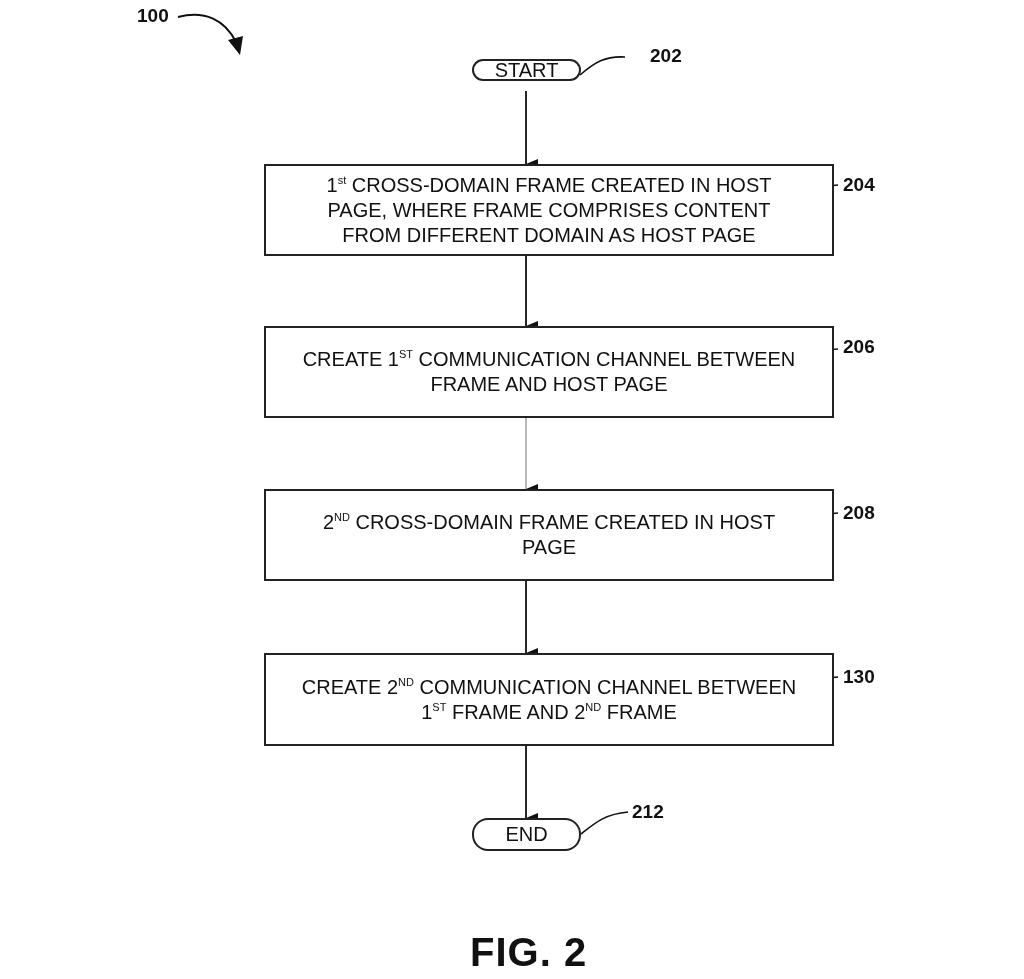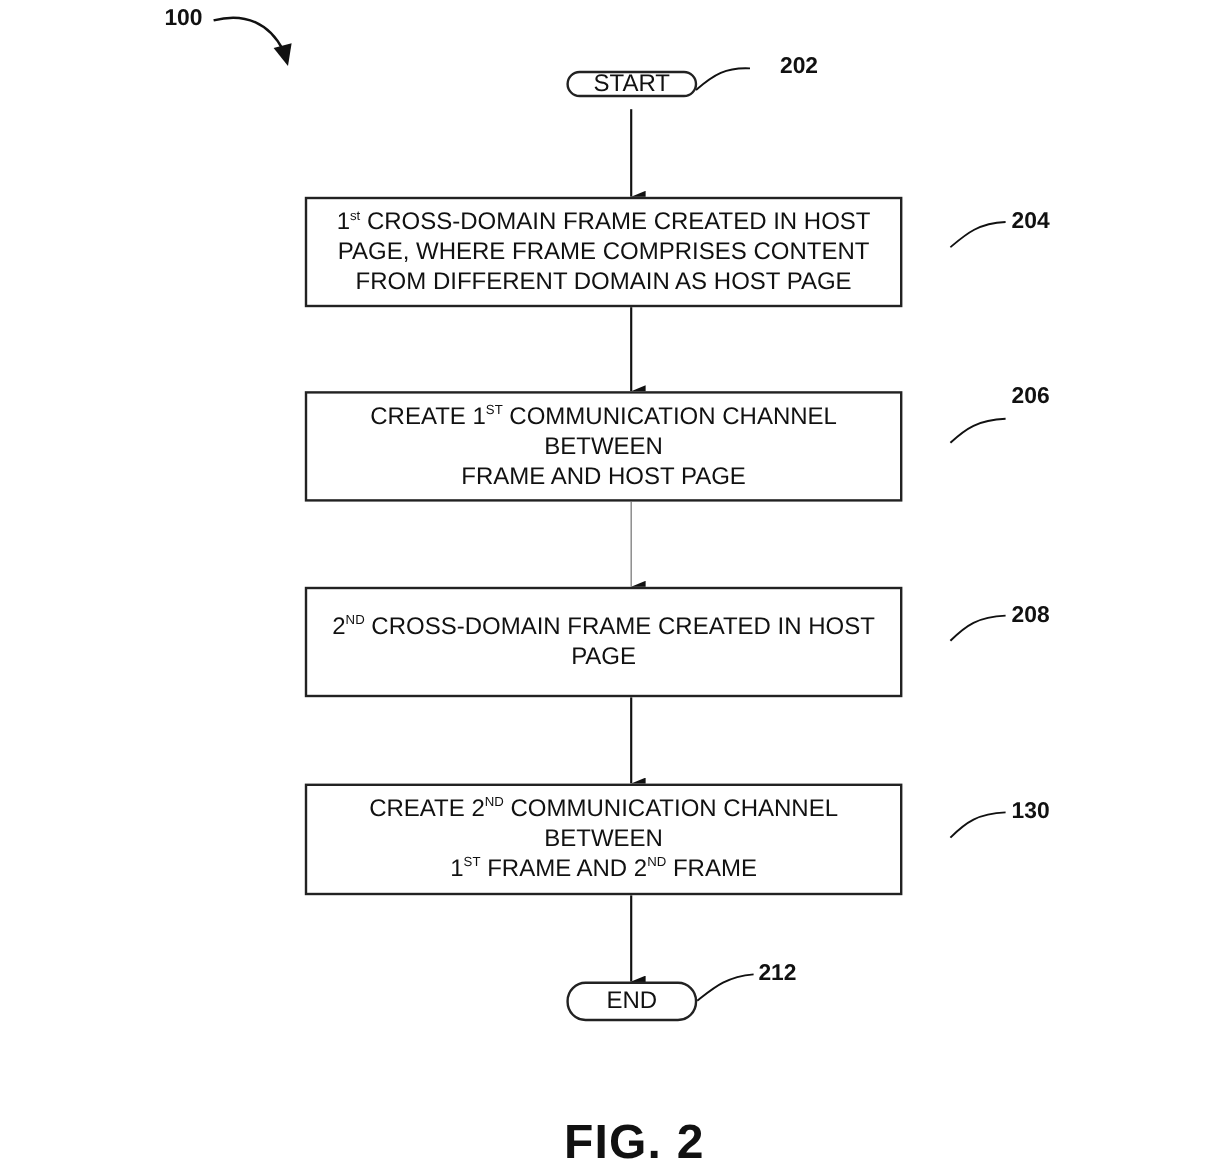--- a/index.html
+++ b/index.html
@@ -2,21 +2,21 @@
 <html><head>
 <meta charset="utf-8">
 <style>
   html, body { margin: 0; padding: 0; background: #ffffff; }
   body { width: 1024px; height: 979px; position: relative; overflow: hidden;
          font-family: "Liberation Sans", sans-serif; color: #111; }
   svg.conn { position: absolute; left: 0; top: 0; width: 1024px; height: 979px; pointer-events: none; }
   .terminal { position: absolute; border: 2px solid #222; border-radius: 16px; background: #fff;
               display: flex; align-items: center; justify-content: center; font-size: 20px;
               box-sizing: border-box; }
-  .step { position: absolute; left: 254px; width: 498px; border: 2px solid #222; background: #fff;
+  .step { position: absolute; left: 264px; width: 570px; border: 2px solid #222; background: #fff;
           box-sizing: border-box; display: flex; align-items: center; justify-content: center;
           text-align: center; font-size: 20px; line-height: 25px; padding: 0 4px; }
   .step sup { font-size: 11px; vertical-align: 8px; line-height: 0; }
   .ref { position: absolute; font-weight: bold; font-size: 19px; }
   .fig { position: absolute; left: 470px; top: 930px; font-weight: bold; font-size: 40px; letter-spacing: 1px; }
 </style>
 </head>
 <body>
 
 <svg class="conn" viewBox="0 0 1024 979">
@@ -58,21 +58,21 @@
   </div>
 </div>
 <span class="ref" style="left:843px; top:174px;">204</span>
 
 <div class="step" style="top:326px; height:92px;">
   <div>
     <div><span>CREATE 1</span><sup>ST</sup><span> COMMUNICATION CHANNEL BETWEEN</span></div>
     <div>FRAME AND HOST PAGE</div>
   </div>
 </div>
-<span class="ref" style="left:843px; top:320px;">206</span>
+<span class="ref" style="left:843px; top:336px;">206</span>
 
 <div class="step" style="top:489px; height:92px;">
   <div>
     <div><span>2</span><sup>ND</sup><span> CROSS-DOMAIN FRAME CREATED IN HOST</span></div>
     <div>PAGE</div>
   </div>
 </div>
 <span class="ref" style="left:843px; top:502px;">208</span>
 
 <div class="step" style="top:653px; height:93px;">

